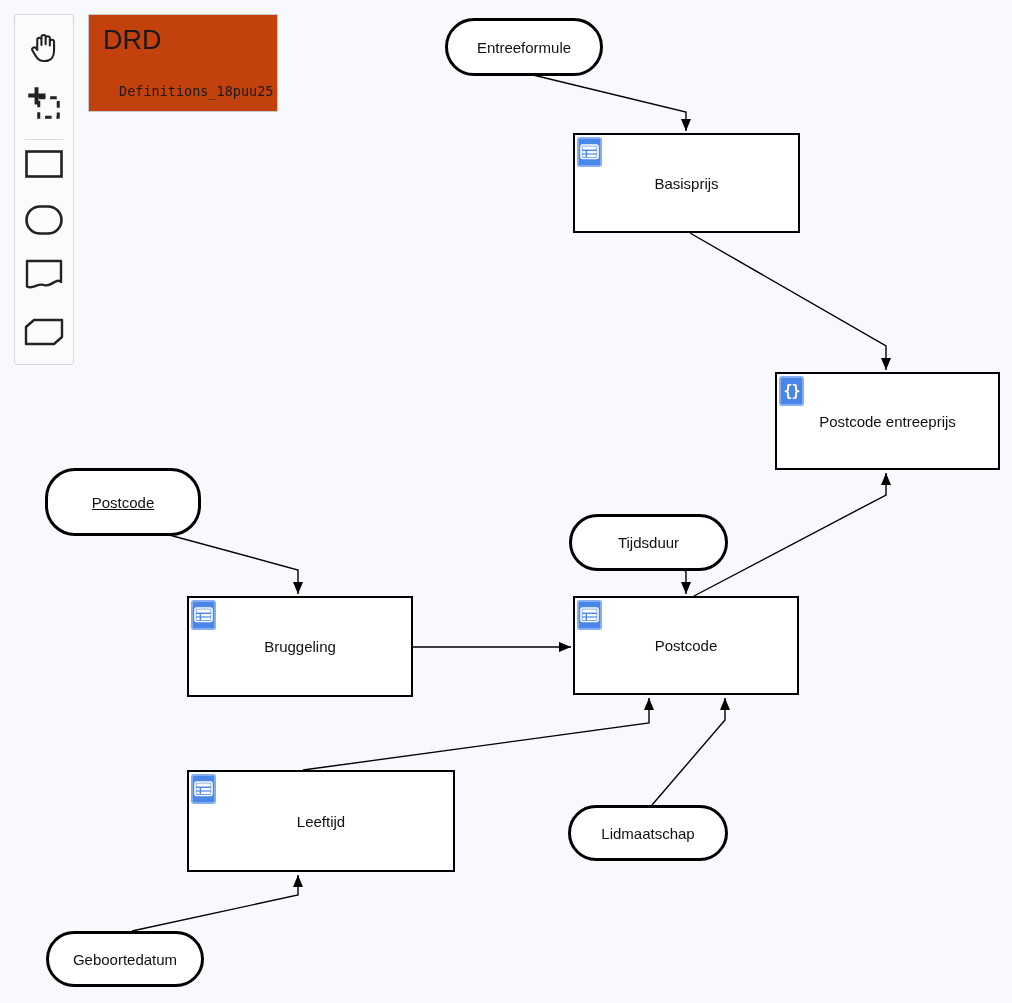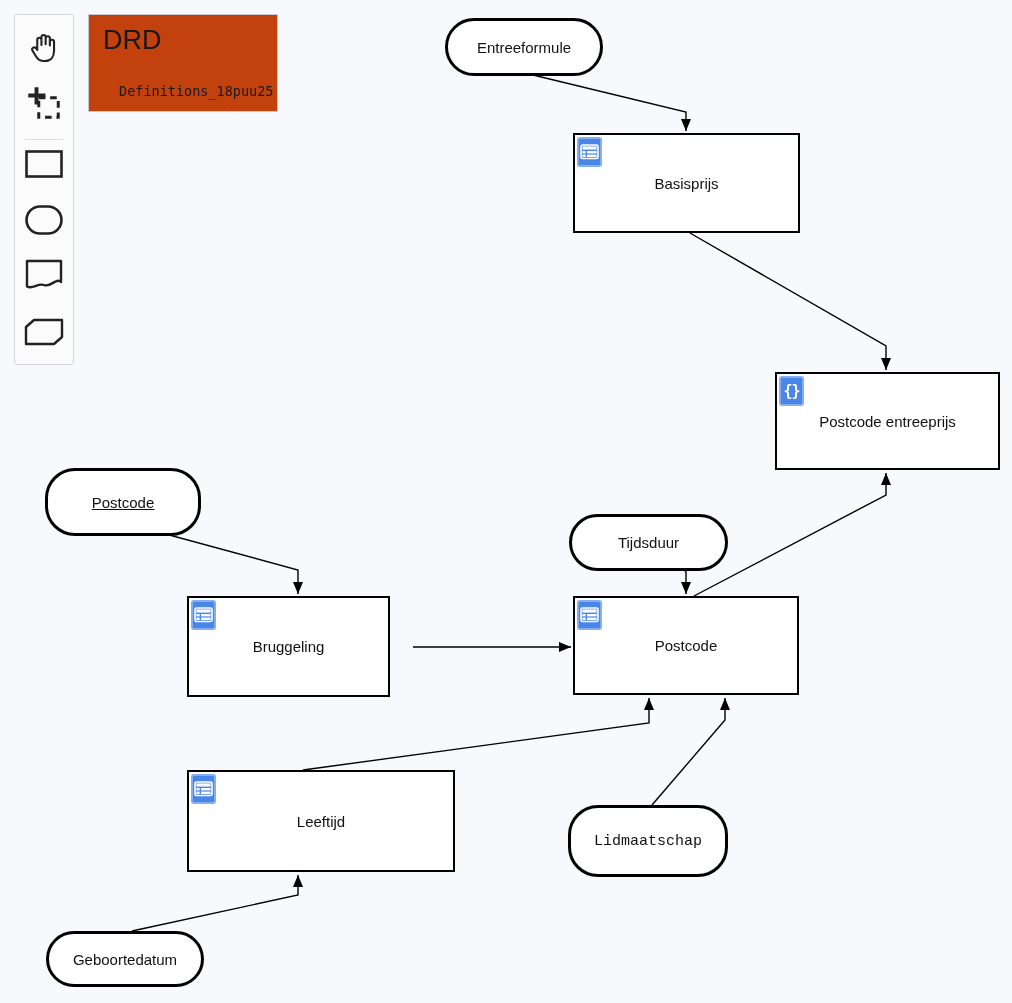--- a/index.html
+++ b/index.html
@@ -183,21 +183,21 @@
     <span>Basisprijs</span>
   </div>
 
   <div class="decision" style="left:775px; top:372px; width:225px; height:98px;">
     <span class="drill-icon">
       <span class="braces">{}</span>
     </span>
     <span>Postcode entreeprijs</span>
   </div>
 
-  <div class="decision" style="left:187px; top:596px; width:203px; height:101px;">
+  <div class="decision" style="left:187px; top:596px; width:226px; height:101px;">
     <span class="drill-icon">
       <svg width="21" height="26" viewBox="0 0 21 26">
         <rect x="2" y="6" width="17" height="13.5" rx="1.5" fill="none" stroke="#fff" stroke-width="1.6"></rect>
         <rect x="3.4" y="7.4" width="14.2" height="3.2" fill="#fff"></rect>
         <rect x="3.4" y="12" width="3.2" height="2.4" fill="#fff"></rect>
         <rect x="8" y="12" width="9.6" height="2.4" fill="#fff"></rect>
         <rect x="3.4" y="15.6" width="3.2" height="2.4" fill="#fff"></rect>
         <rect x="8" y="15.6" width="9.6" height="2.4" fill="#fff"></rect>
       </svg>
     </span>
@@ -234,20 +234,20 @@
 
   <div class="input-data" style="left:445px; top:18px; width:158px; height:58px;">
     <span>Entreeformule</span>
   </div>
   <div class="input-data" style="left:45px; top:468px; width:156px; height:68px;text-decoration:underline;">
     <span>Postcode</span>
   </div>
   <div class="input-data" style="left:569px; top:468px; width:159px; height:57px;margin-top:46px;">
     <span>Tijdsduur</span>
   </div>
-  <div class="input-data" style="left:568px; top:805px; width:160px; height:72px;font-family:Liberation Mono, monospace;">
+  <div class="input-data" style="left:568px; top:805px; width:160px; height:56px;">
     <span>Lidmaatschap</span>
   </div>
   <div class="input-data" style="left:46px; top:931px; width:158px; height:56px;">
     <span>Geboortedatum</span>
   </div>
 
 </div>
 
 </body></html>

